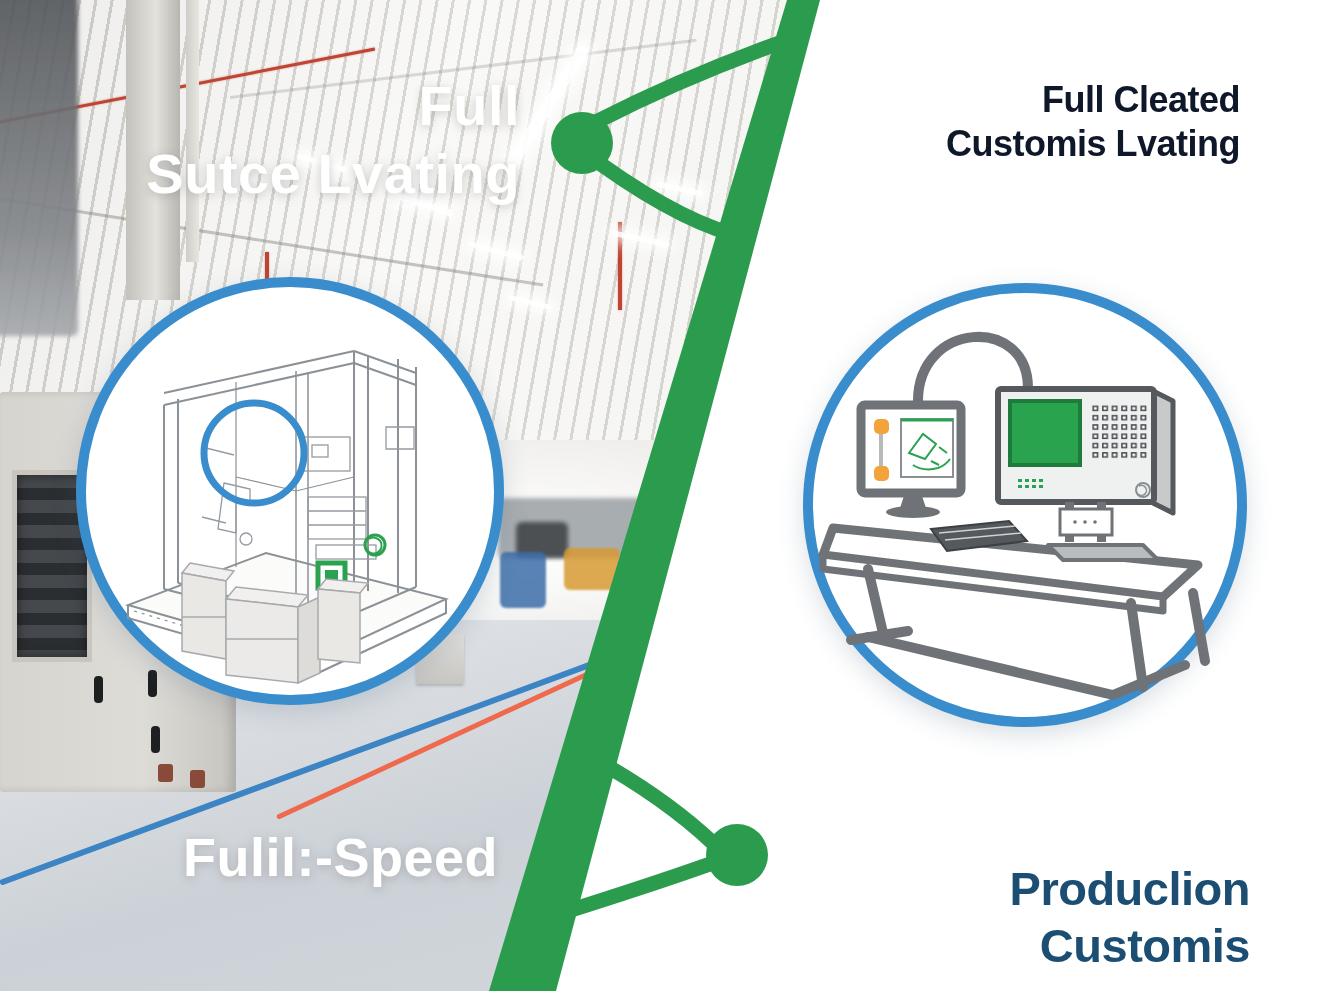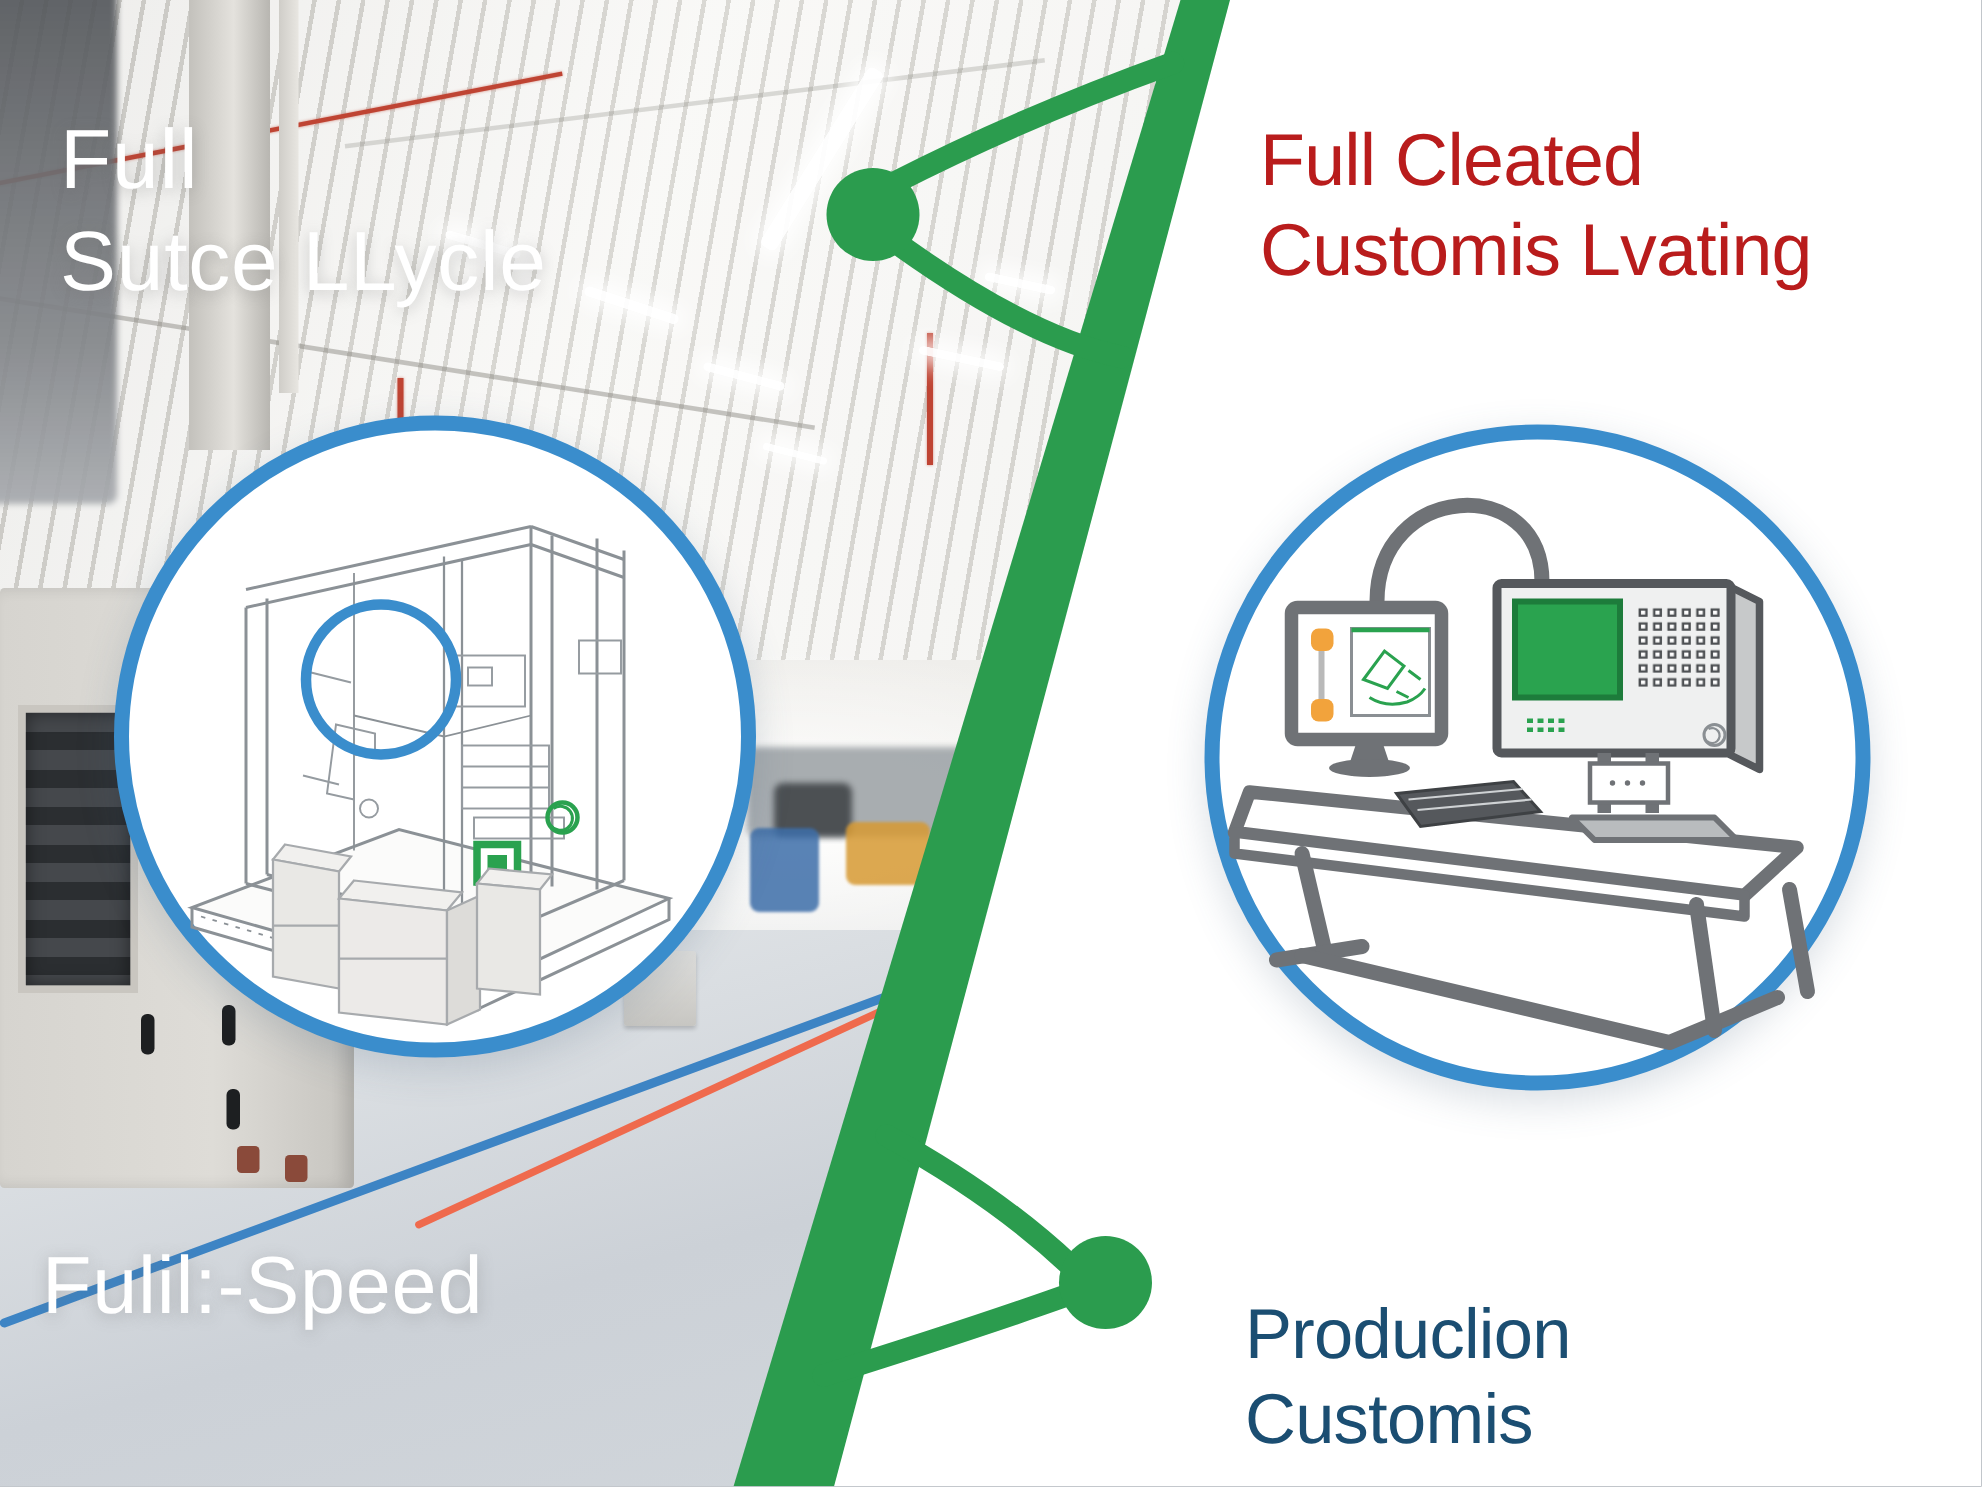--- a/index.html
+++ b/index.html
@@ -70,26 +70,26 @@
   .divider{inset:0;z-index:2;pointer-events:none;}
   
   .badge{
     border-radius:50%;background:#fff;border:10px solid #3a8dcc;
     box-shadow:0 8px 26px rgba(70,95,120,.20);z-index:3;
   }
   .badge-left{left:76px;top:277px;width:428px;height:428px;}
   .badge-right{left:803px;top:283px;width:444px;height:444px;}
   .badge svg{display:block;width:100%;height:100%;}
   
-  .headline{z-index:4;text-align:left;font-weight:normal;letter-spacing:.5px;line-height:1.22;}
+  .headline{z-index:4;text-align:right;font-weight:bold;letter-spacing:.5px;line-height:1.22;}
   .hl-left-top{left:40px;top:72px;width:480px;font-size:56px;color:#fff;
     text-shadow:0 2px 10px rgba(110,110,110,.35);}
   .hl-left-bottom{left:28px;top:825px;width:470px;font-size:54px;color:#fff;
     text-shadow:0 2px 10px rgba(110,110,110,.35);}
-  .hl-right-top{left:840px;top:78px;width:440px;font-size:49px;color:#b91c1c;letter-spacing:-.5px;}
+  .hl-right-top{left:800px;top:78px;width:440px;font-size:36px;color:#0f172a;letter-spacing:-.5px;}
   .hl-right-bottom{left:830px;top:860px;width:420px;font-size:47px;color:#1b4e72;letter-spacing:-.5px;}
   .headline span{display:block;}
 </style>
 </head>
 <body>
 
 <div class="scene">
 
   <div class="abs photo">
     <div class="abs ceiling"></div>
@@ -259,21 +259,21 @@
         <circle cx="262" cy="229" r="1.8" fill="#6f7276"></circle>
         <circle cx="272" cy="229" r="1.8" fill="#6f7276"></circle>
         <circle cx="282" cy="229" r="1.8" fill="#6f7276"></circle>
         <polygon points="235,252 330,252 345,267 250,267" fill="#b9bcbe" stroke="#6f7276" stroke-width="4" stroke-linejoin="round"></polygon>
       </g>
     </svg>
   </div>
 
   <div class="abs headline hl-left-top">
     <span>Full</span>
-    <span>Sutce LLycle</span>
+    <span>Sutce Lvating</span>
   </div>
   <div class="abs headline hl-left-bottom">
     <span>Fulil:-Speed</span>
   </div>
   <div class="abs headline hl-right-top">
     <span>Full Cleated</span>
     <span>Customis Lvating</span>
   </div>
   <div class="abs headline hl-right-bottom">
     <span>Produclion</span>

